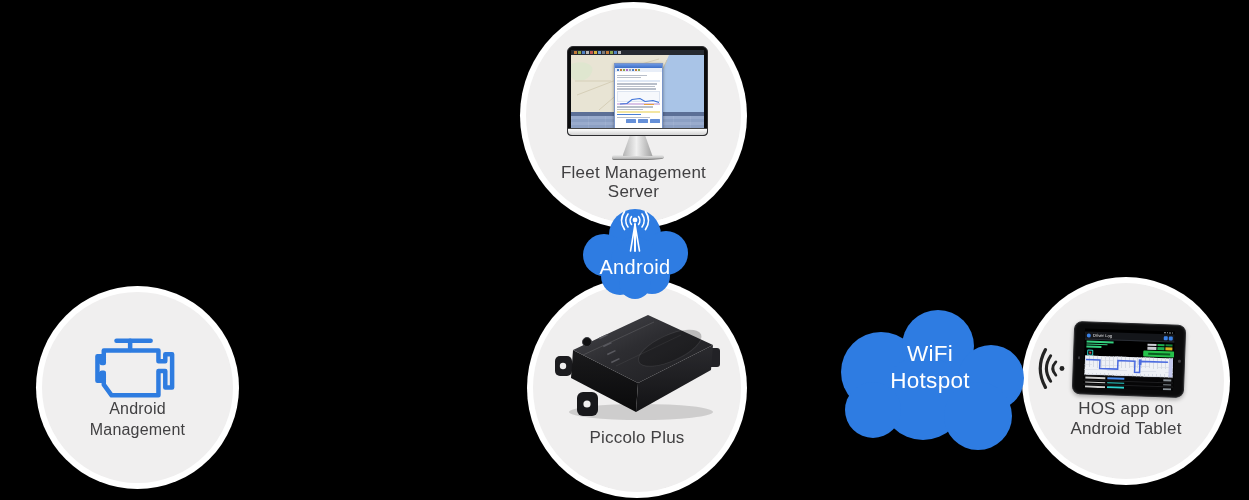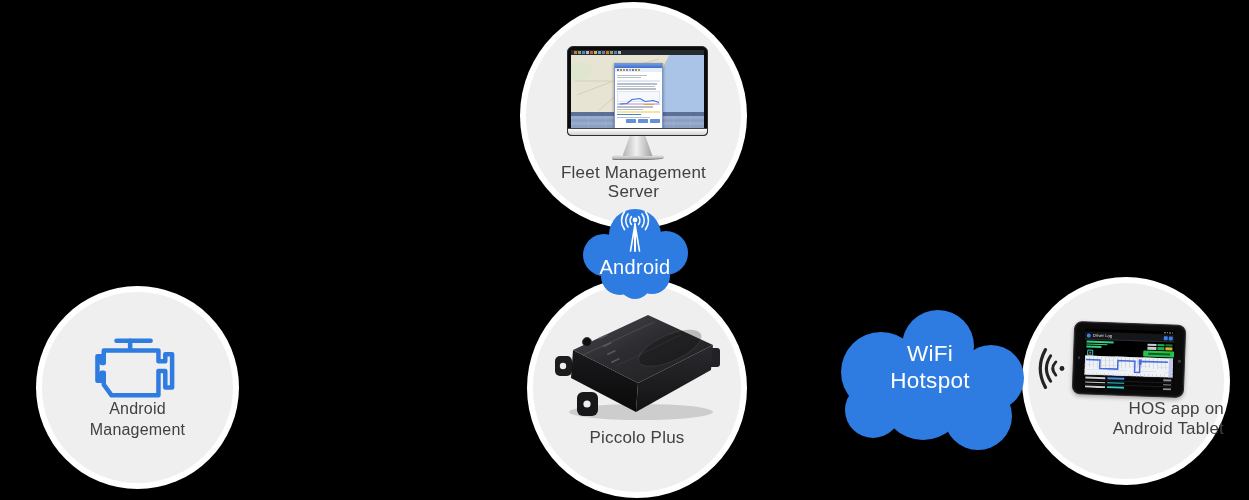--- a/index.html
+++ b/index.html
@@ -21,21 +21,21 @@
   .c-device { left:533px; top:284px; width:208px; height:208px; }
   .c-tablet { left:1028px; top:283px; width:196px; height:196px; }
   .node-label {
     position:absolute; left:0; right:0; text-align:center;
     color:var(--label-color,#414042); font-size:17px; line-height:20px;
     letter-spacing:.2px; z-index:2;
   }
   .c-engine .node-label { top:106px; font-size:16px; line-height:21px; }
   .c-server .node-label { top:155px; line-height:19px; }
   .c-device .node-label { top:144px; }
-  .c-tablet .node-label { top:116px;text-align:right; }
+  .c-tablet .node-label { top:116px; }
   
   .cloud { position:absolute; z-index:3; }
   .cloud-cellular { left:573px; top:203px; width:124px; height:102px; }
   .cloud-wifi     { left:833px; top:306px; width:194px; height:148px; }
   .cloud svg.cloud-shape { position:absolute; left:0; top:0; }
   .cloud-text {
     position:absolute; left:0; right:0; text-align:center;
     color:var(--cloud-text,#fff); font-weight:400;
   }
   .cloud-cellular .cloud-text { top:53px; font-size:20px; letter-spacing:.3px; }

